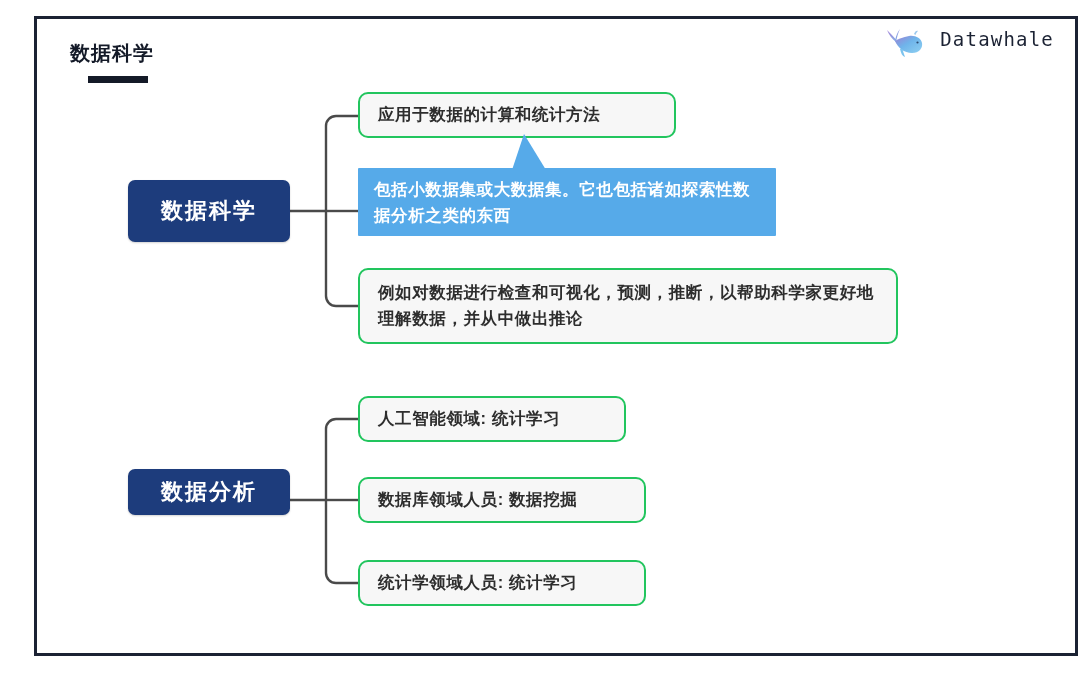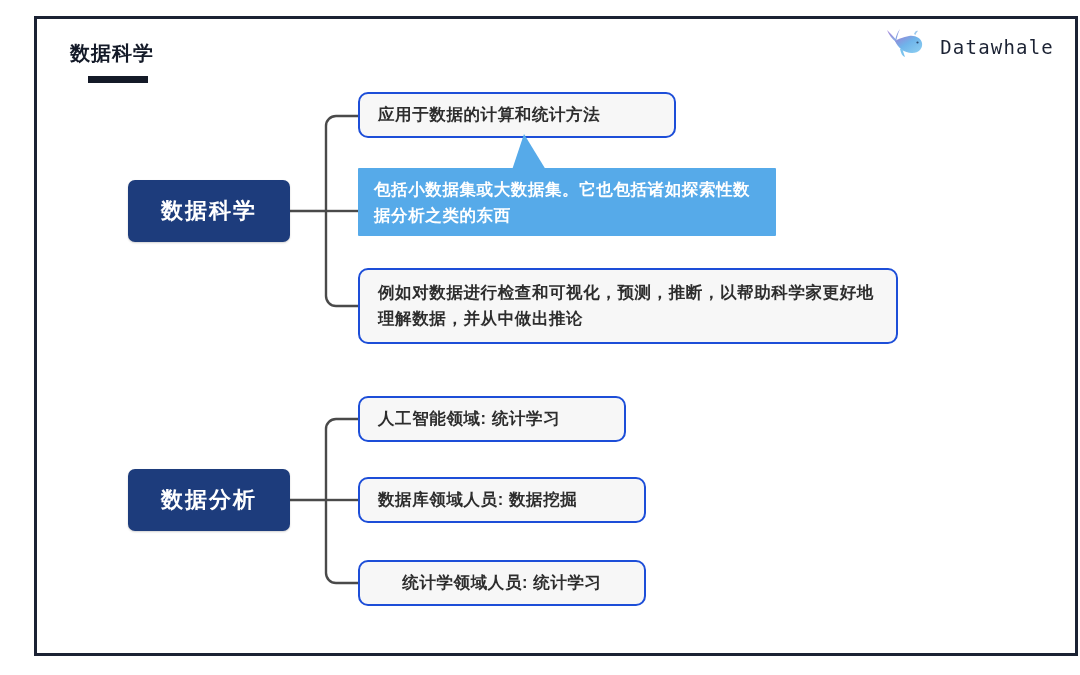--- a/index.html
+++ b/index.html
@@ -46,21 +46,21 @@
     top: 76px;
     width: 60px;
     height: 7px;
     background: #141a28;
   }
   #brand {
     position: absolute;
     right: 44px;
     top: 28px;
     display: flex;
-    align-items: center;
+    align-items: flex-start;
     gap: 14px;
   }
   #brand-name {
     font-family: "DejaVu Sans Mono", "Liberation Mono", monospace;
     font-size: 19px;
     color: #1b2233;
     letter-spacing: 1.2px;
     white-space: nowrap;
   }
   
@@ -73,21 +73,21 @@
     font-weight: bold;
     letter-spacing: 2px;
     display: flex;
     align-items: center;
     justify-content: center;
     box-shadow: 0 1px 2px rgba(0,0,0,0.18);
   }
   .gray-node {
     position: absolute;
     background: #f7f7f7;
-    border: 2px solid #1d4ed8;
+    border: 2px solid #22c55e;
     border-radius: 10px;
     color: #2d2d2d;
     font-size: 16.5px;
     font-weight: bold;
     letter-spacing: 0.6px;
     display: flex;
     align-items: center;
     box-sizing: border-box;
     padding: 8px 18px;
     line-height: 1.55;
@@ -190,29 +190,29 @@
 
   <div class="callout-tail" style="left:494px; top:134px;"></div>
   <div class="callout" style="left:340px; top:168px; width:418px; height:68px;">
     <span>包括小数据集或大数据集。它也包括诸如探索性数据分析之类的东西</span>
   </div>
 
   <div class="gray-node" style="left:340px; top:268px; width:540px; height:76px;">
     <span>例如对数据进行检查和可视化，预测，推断，以帮助科学家更好地理解数据，并从中做出推论</span>
   </div>
 
-  <div class="navy-node" style="left:110px; top:469px; width:162px; height:62px;">
+  <div class="navy-node" style="left:110px; top:469px; width:162px; height:46px;">
     <span>数据分析</span>
   </div>
 
   <div class="gray-node" style="left:340px; top:396px; width:268px; height:46px;">
     <span>人工智能领域: 统计学习</span>
   </div>
 
   <div class="gray-node" style="left:340px; top:477px; width:288px; height:46px;">
     <span>数据库领域人员: 数据挖掘</span>
   </div>
 
-  <div class="gray-node" style="left:340px; top:560px; width:288px; height:46px;justify-content:center;">
+  <div class="gray-node" style="left:340px; top:560px; width:288px; height:46px;">
     <span>统计学领域人员: 统计学习</span>
   </div>
 
 </div>
 
 </body></html>

